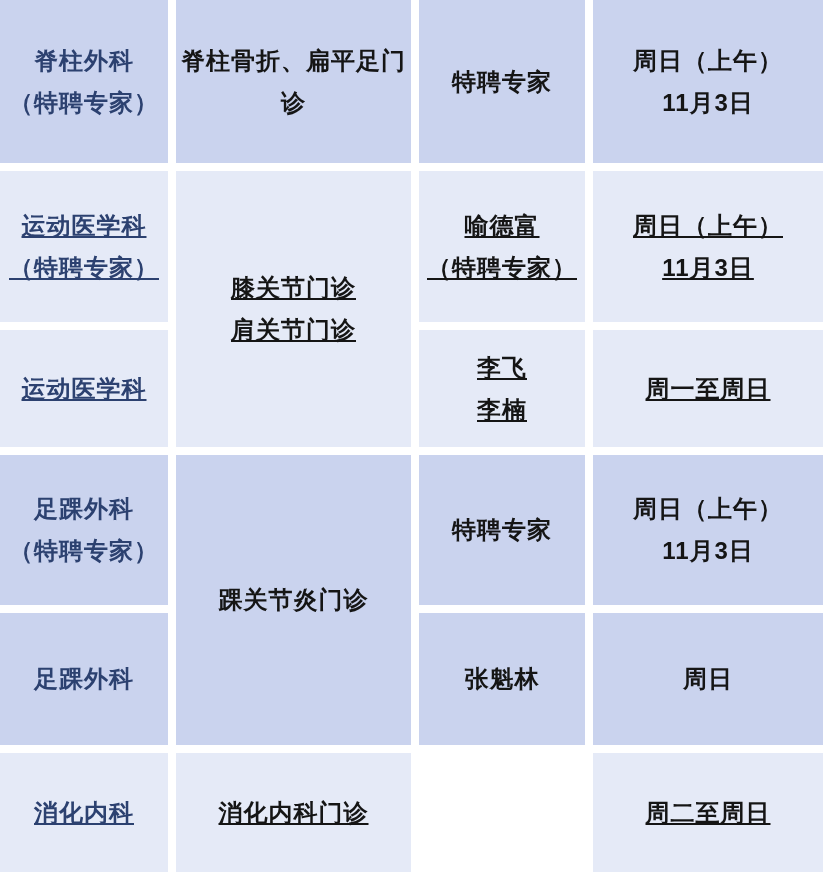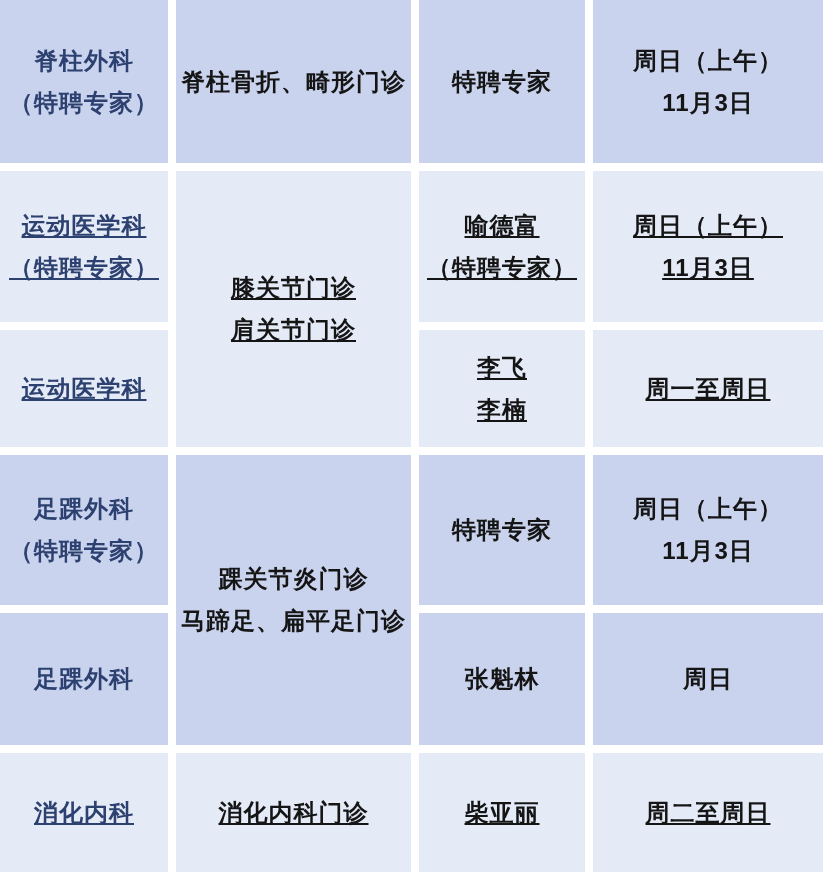--- a/index.html
+++ b/index.html
@@ -55,21 +55,21 @@
 </head>
 <body>
 
 <div class="schedule-table">
 
   <div class="cell bg-m dept c1 r1">
     <span>脊柱外科</span>
     <span>（特聘专家）</span>
   </div>
   <div class="cell bg-m body-text c2 r1">
-    <span>脊柱骨折、畸形门诊</span>
+    <span>脊柱骨折、扁平足门诊</span>
   </div>
   <div class="cell bg-m body-text c3 r1">
     <span>特聘专家</span>
   </div>
   <div class="cell bg-m body-text c4 r1">
     <span>周日（上午）</span>
     <span>11月3日</span>
   </div>
 
   <div class="cell bg-l dept c1 r2">
@@ -99,21 +99,20 @@
     <span>李飞</span>
     <span>李楠</span>
   </div>
 
   <div class="cell bg-m dept c1 r4">
     <span>足踝外科</span>
     <span>（特聘专家）</span>
   </div>
   <div class="cell bg-m body-text c2 r45">
     <span>踝关节炎门诊</span>
-    <span>马蹄足、扁平足门诊</span>
   </div>
   <div class="cell bg-m body-text c3 r4">
     <span>特聘专家</span>
   </div>
   <div class="cell bg-m body-text c4 r4">
     <span>周日（上午）</span>
     <span>11月3日</span>
   </div>
 
   <div class="cell bg-m dept c1 r5">
@@ -125,20 +124,17 @@
   <div class="cell bg-m body-text c4 r5">
     <span>周日</span>
   </div>
 
   <div class="cell bg-l dept c1 r6">
     <span>消化内科</span>
   </div>
   <div class="cell bg-l body-text c2 r6">
     <span>消化内科门诊</span>
   </div>
-  <div class="cell bg-l body-text c3 r6">
-    <span>柴亚丽</span>
-  </div>
   <div class="cell bg-l body-text c4 r6">
     <span>周二至周日</span>
   </div>
 
 </div>
 
 </body></html>

